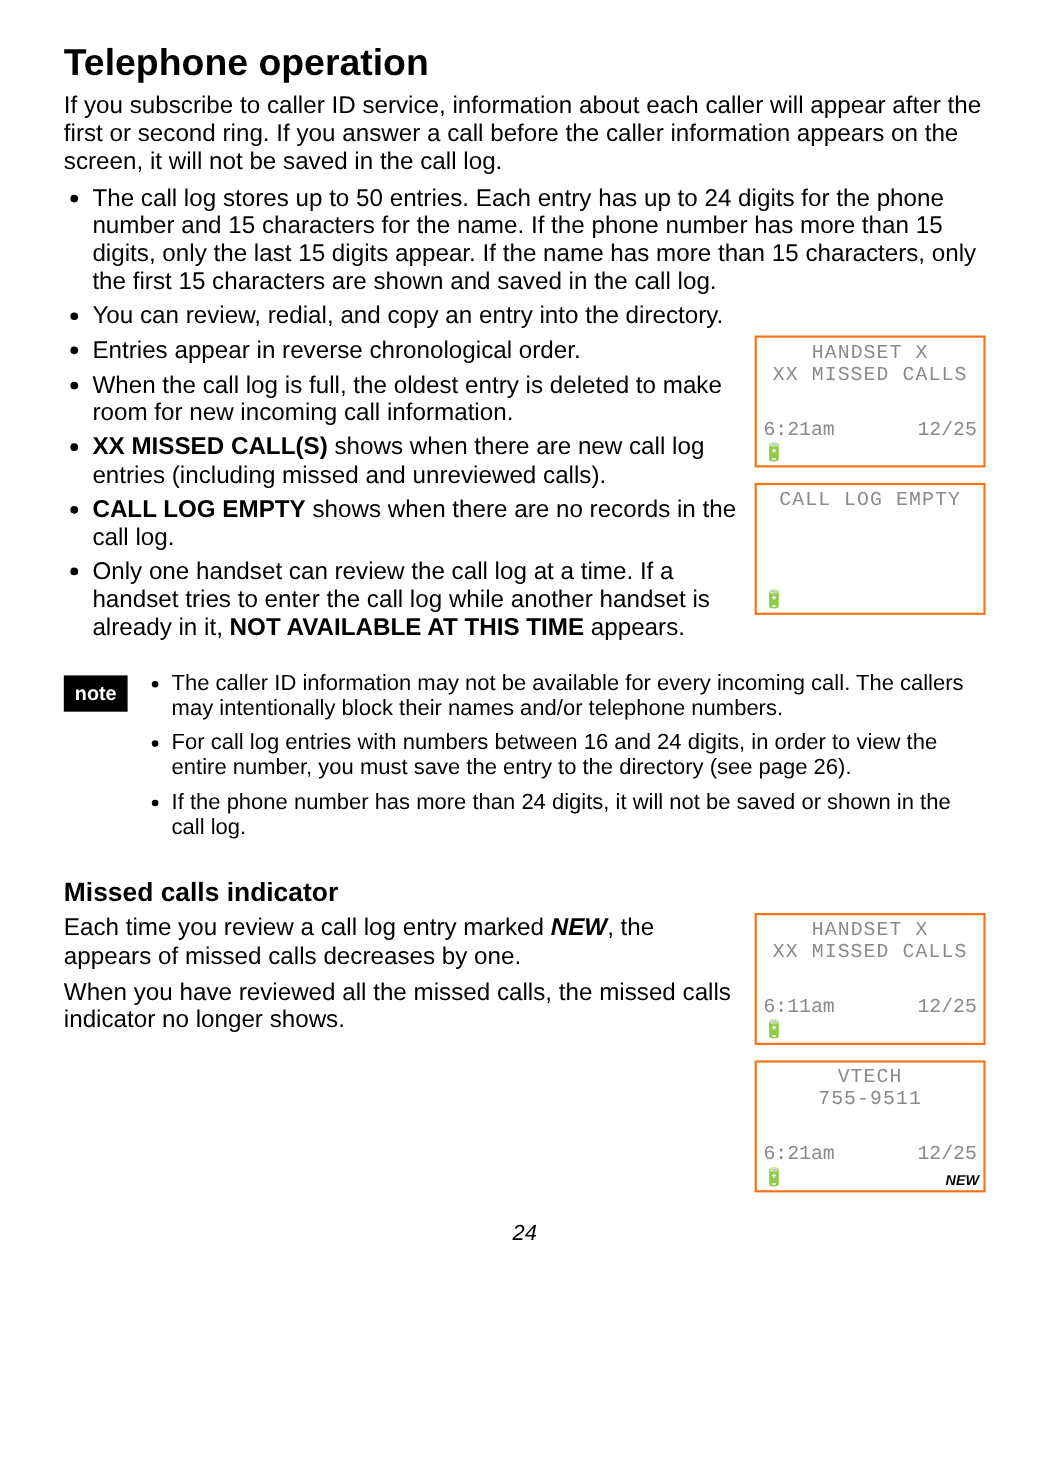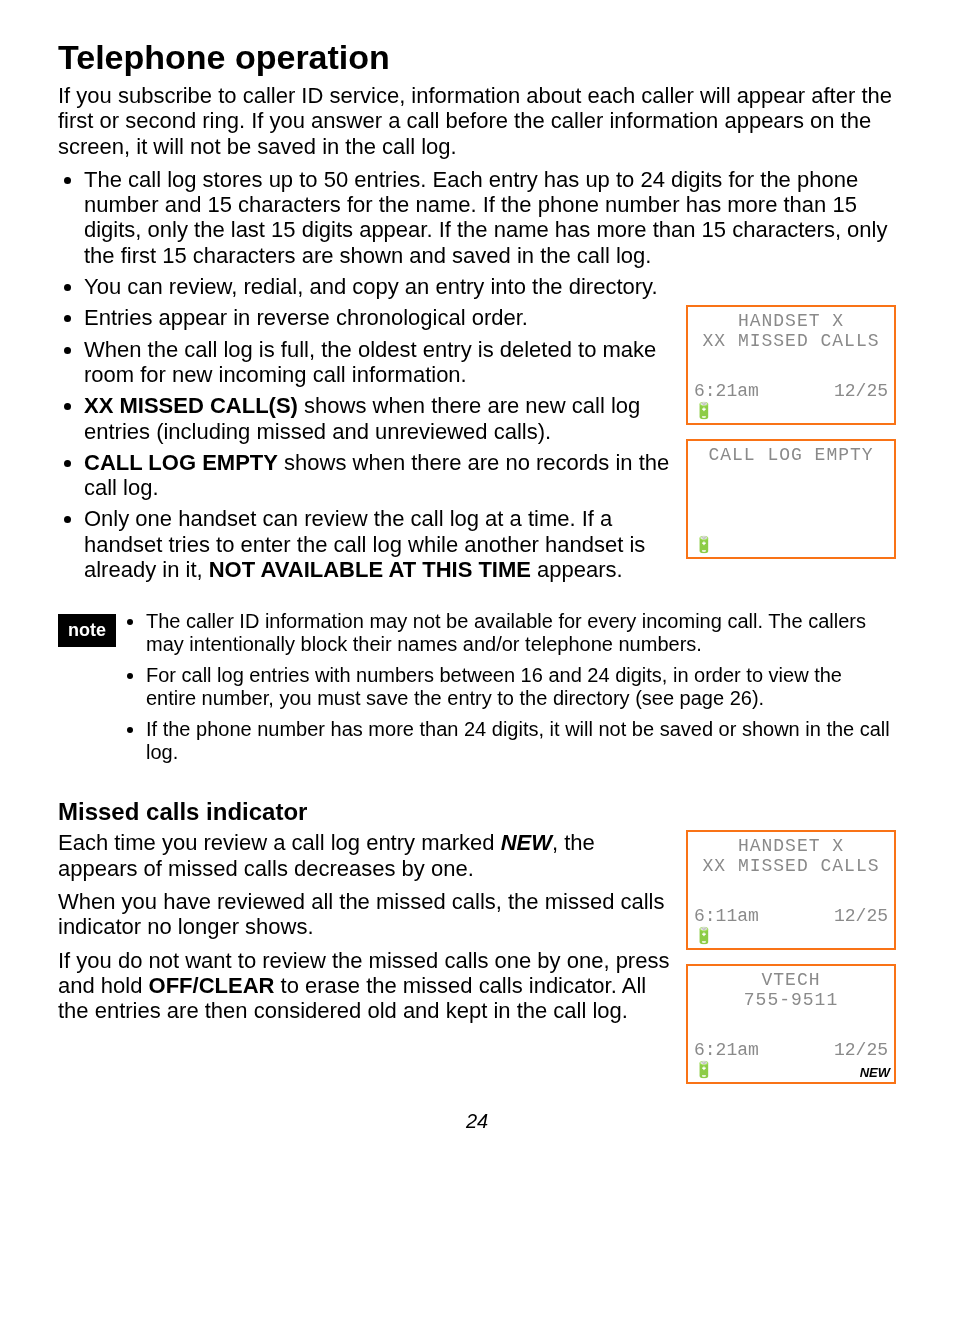--- a/index.html
+++ b/index.html
@@ -83,21 +83,21 @@
     color: #000;
     font-family: Arial, Helvetica, sans-serif;
     font-weight: bold;
     font-style: italic;
     font-size: 13px;
     letter-spacing: 0;
   }
   .note-row {
     display: flex;
     align-items: flex-start;
-    gap: 8px;
+    gap: 18px;
     margin-top: 22px;
   }
   .note-badge {
     background: #000;
     color: #fff;
     font-weight: bold;
     font-size: 18px;
     padding: 6px 10px;
     flex: 0 0 auto;
     margin-top: 4px;
@@ -191,23 +191,20 @@
   </div>
 
   <h3 class="sub2">Missed calls indicator</h3>
 
   <div class="row">
     <div class="col-text">
       <p class="para">
         <span>Each time you review a call log entry marked </span><span class="bi">NEW</span><span>, the appears of missed calls decreases by one.</span>
       </p>
       <p class="para">When you have reviewed all the missed calls, the missed calls indicator no longer shows.</p>
-      <p class="para">
-        <span>If you do not want to review the missed calls one by one, press and hold </span><span class="bold">OFF/</span><span class="bold smallcaps">CLEAR</span><span> to erase the missed calls indicator. All the entries are then considered old and kept in the call log.</span>
-      </p>
     </div>
 
     <div class="col-screens">
       <div class="screen">
         <div class="line1">HANDSET X</div>
         <div class="line2">XX MISSED CALLS</div>
         <div class="status-row">
           <span>6:11am</span>
           <span>12/25</span>
         </div>

